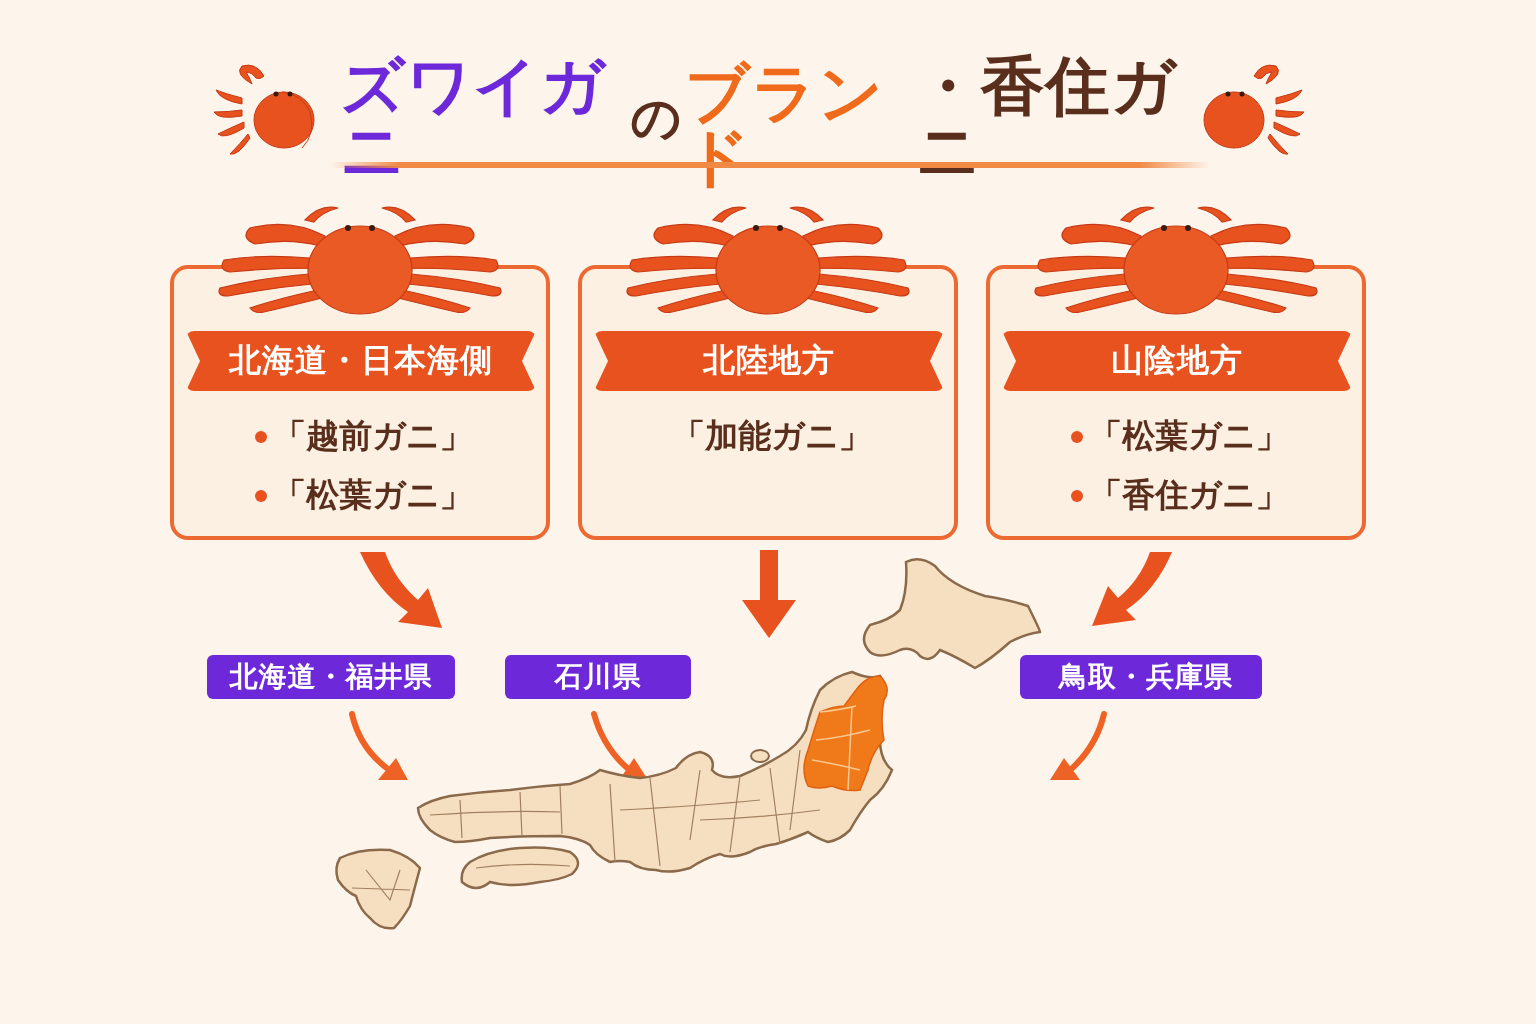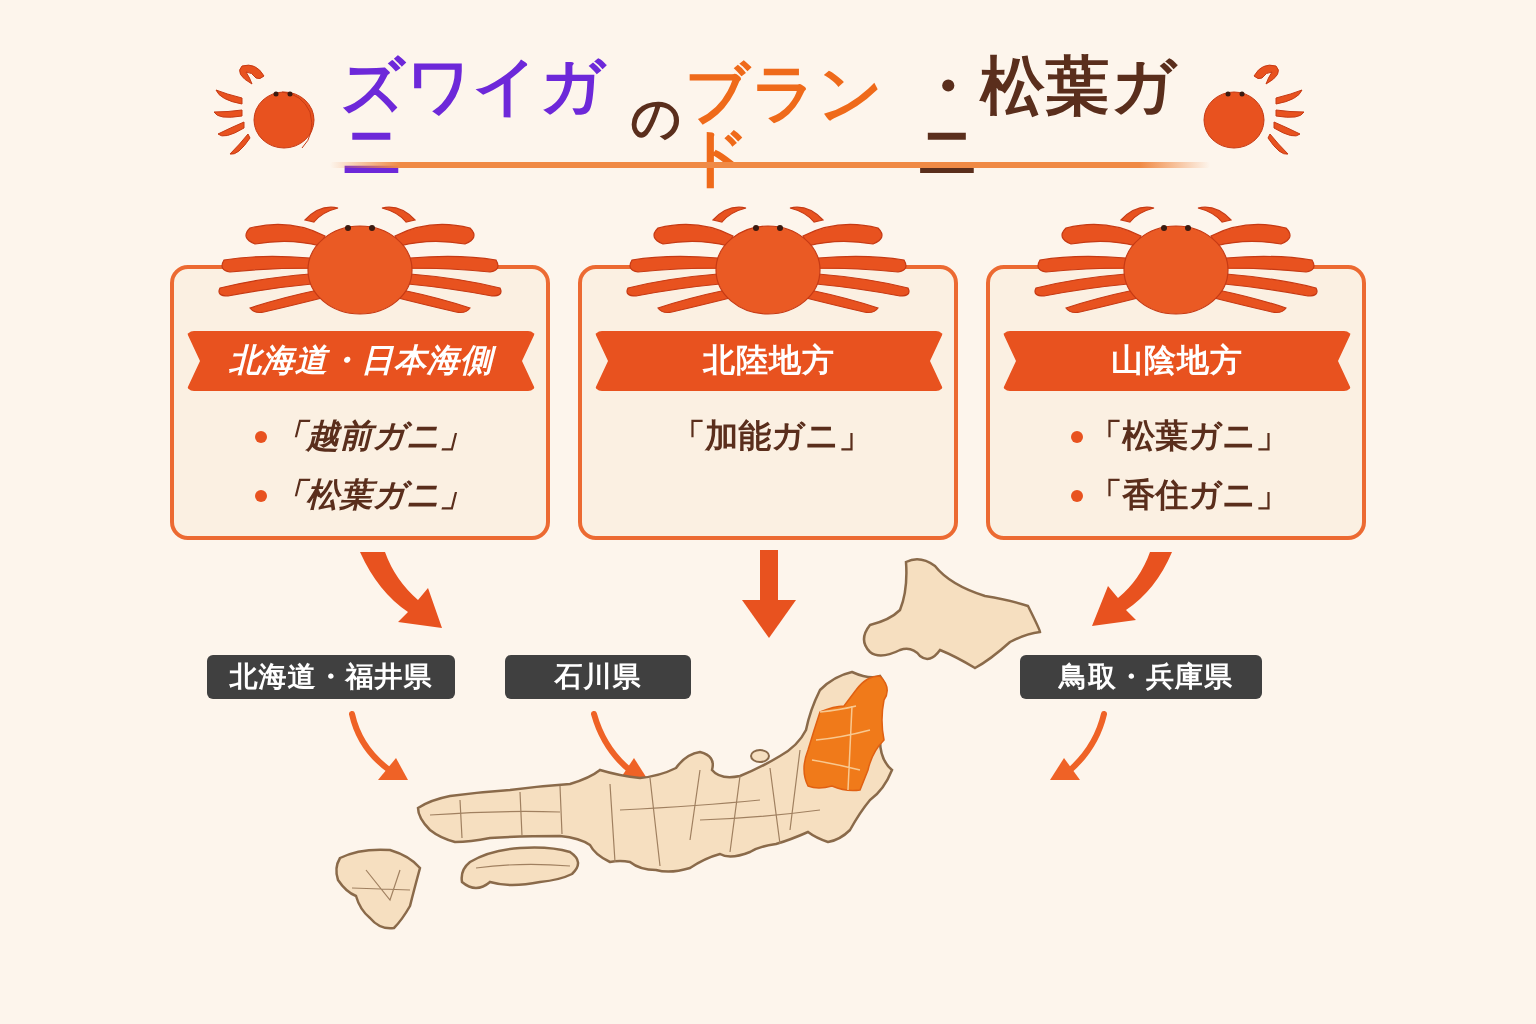--- a/index.html
+++ b/index.html
@@ -31,21 +31,21 @@
   .title-crab.left { left: 212px; }
   .title-crab.right { left: 1196px; }
 
   
   .card {
     position: absolute; top: 265px; width: 380px; height: 275px;
     background: #fbf0e2;
     border: 4px solid #ec6a32;
     border-radius: 18px;
   }
-  .card.c1 { left: 170px; font-style: italic; }
+  .card.c1 { left: 170px; }
   .card.c2 { left: 578px; }
   .card.c3 { left: 986px; }
   .card-crab { position: absolute; top: 198px; width: 300px; height: 118px; }
   .banner {
     position: absolute; left: 12px; top: 62px; width: 350px; height: 60px;
     background: #e8521f;
     clip-path: polygon(0 0, 100% 0, 96% 50%, 100% 100%, 0 100%, 4% 50%);
     border-radius: 8px;
     display: flex; align-items: center; justify-content: center;
     color: #ffffff; font-weight: bold; font-size: 32px; letter-spacing: 1px;
@@ -57,21 +57,21 @@
   .brand-item {
     display: flex; align-items: center; font-weight: bold; font-size: 33px; color: #5a2e1c;
   }
   .bullet {
     width: 12px; height: 12px; border-radius: 50%; background: #e8521f; margin-right: 6px;
   }
 
   
   .pref {
     position: absolute; top: 655px; height: 44px;
-    background: #404040; border-radius: 6px;
+    background: #6d28d9; border-radius: 6px;
     color: #fff; font-weight: bold; font-size: 28px;
     display: flex; align-items: center; justify-content: center;
     letter-spacing: 1px;
   }
   .pref.p1 { left: 207px; width: 248px; }
   .pref.p2 { left: 505px; width: 186px; }
   .pref.p3 { left: 1020px; width: 242px; padding-left: 10px; }
 
   svg { display: block; }
 </style>
@@ -89,21 +89,21 @@
       <ellipse cx="72" cy="56" rx="30" ry="28"></ellipse>
       <path d="M70 28 Q90 30 98 48 Q104 70 90 84" fill="none"></path>
     </g>
     <circle cx="64" cy="30" r="2.5" fill="#3a1a10"></circle>
     <circle cx="78" cy="30" r="2.5" fill="#3a1a10"></circle>
   </svg>
   <div class="title">
     <span class="t1">ズワイガニ</span>
     <span class="t2">の</span>
     <span class="t3">ブランド</span>
-    <span class="t4">・松葉ガニ</span>
+    <span class="t4">・香住ガニ</span>
   </div>
   <div class="title-underline"></div>
   <svg class="title-crab right" viewBox="0 0 110 105">
     <g transform="translate(110,0) scale(-1,1)" fill="#e8521f" stroke="#c63a14" stroke-width="1">
       <path d="M40 20 Q22 10 30 2 Q44 -2 52 12 Q48 16 44 14 Q40 8 34 8 Q38 14 40 20Z"></path>
       <path d="M30 40 Q8 36 4 26 Q14 30 30 34Z"></path>
       <path d="M30 52 Q6 56 2 48 Q16 48 30 46Z"></path>
       <path d="M32 64 Q12 76 6 70 Q18 64 32 58Z"></path>
       <path d="M38 74 Q26 92 18 90 Q28 80 36 70Z"></path>
       <ellipse cx="72" cy="56" rx="30" ry="28"></ellipse>

